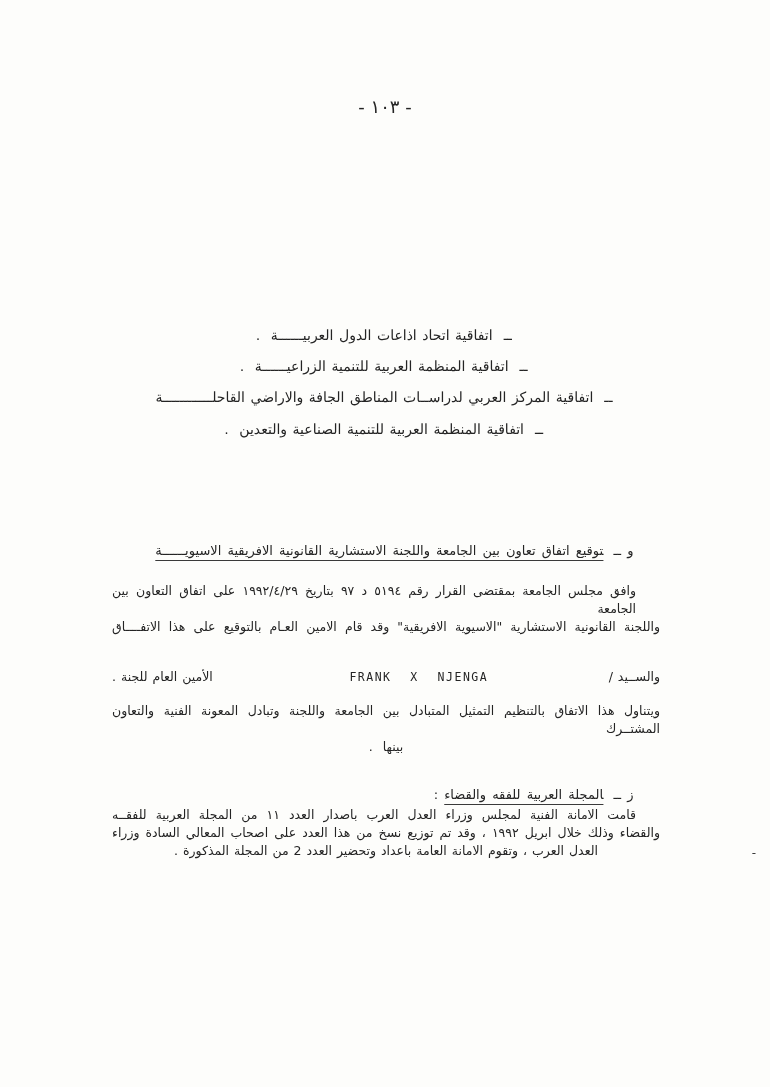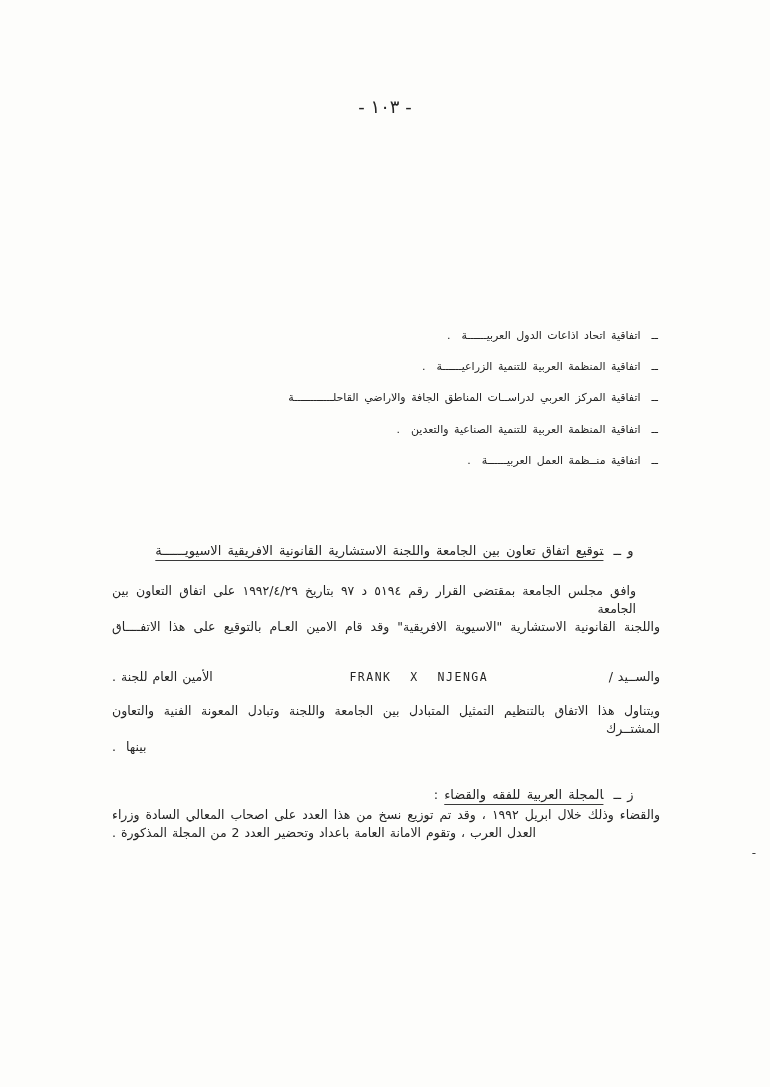--- a/index.html
+++ b/index.html
@@ -26,25 +26,26 @@
     direction: rtl;
   }
   .list {
     position: absolute;
     top: 320px;
     right: 112px;
     width: 548px;
     direction: rtl;
   }
   .list-item {
-    font-size: 11px;
+    font-size: 14px;
     line-height: 31.2px;
-    text-align: right;
+    text-align: center;
     white-space: pre;
     word-spacing: 2px;
+    font-family: Liberation Serif, serif;
   }
   .heading-line {
     position: absolute;
     right: 112px;
     width: 548px;
     direction: rtl;
     font-size: 13px;
     white-space: pre;
     word-spacing: 2px;
   }
@@ -63,21 +64,21 @@
     width: 548px;
     direction: rtl;
     font-size: 12.5px;
     word-spacing: 1px;
   }
   .line {
     line-height: 18px;
     white-space: pre-wrap;
   }
   .j { text-align: justify; text-align-last: justify; }
-  .r { text-align: left; }
+  .r { text-align: center; }
   .indent { padding-right: 24px; }
   .sig {
     display: flex;
     justify-content: space-between;
     align-items: baseline;
     margin-top: 26px;
     line-height: 30px;
   }
   .latin-name {
     font-family: "DejaVu Sans Mono", monospace;
@@ -100,21 +101,20 @@
 
 <div class="page">
 
   <div class="page-number">- ١٠٣ -</div>
 
   <div class="list">
     <div class="list-item">ــ  اتفاقية اتحاد اذاعات الدول العربيــــــة  .</div>
     <div class="list-item">ــ  اتفاقية المنظمة العربية للتنمية الزراعيــــــة  .</div>
     <div class="list-item">ــ  اتفاقية المركز العربي لدراســات المناطق الجافة والاراضي القاحلــــــــــــة</div>
     <div class="list-item">ــ  اتفاقية المنظمة العربية للتنمية الصناعية والتعدين  .</div>
-    <div class="list-item">ــ  اتفاقية منــظمة العمل العربيــــــة  .</div>
   </div>
 
   <div class="heading-line heading-cooperation">
     <span class="prefix">و ــ</span><span class="underlined">توقيع اتفاق تعاون بين الجامعة واللجنة الاستشارية القانونية الافريقية الاسيويــــــة</span>
   </div>
 
   <div class="para" style="top: 582px;">
     <div class="line j indent">وافق مجلس الجامعة بمقتضى القرار رقم ٥١٩٤ د ٩٧ بتاريخ ١٩٩٢/٤/٢٩ على اتفاق التعاون بين الجامعة</div>
     <div class="line j">واللجنة القانونية الاستشارية "الاسيوية الافريقية" وقد قام الامين العـام بالتوقيع على هذا الاتفــــاق</div>
     <div class="sig">
@@ -127,19 +127,20 @@
   <div class="para" style="top: 702px;">
     <div class="line j">ويتناول هذا الاتفاق بالتنظيم التمثيل المتبادل بين الجامعة واللجنة وتبادل المعونة الفنية والتعاون المشتــرك</div>
     <div class="line r">بينها  .</div>
   </div>
 
   <div class="heading-line heading-journal">
     <span class="prefix">ز ــ</span><span class="underlined">المجلة العربية للفقه والقضاء</span><span> :</span>
   </div>
 
   <div class="para" style="top: 806px;">
+    <div class="line j indent">قامت الامانة الفنية لمجلس وزراء العدل العرب باصدار العدد ١١ من المجلة العربية للفقــه</div>
     <div class="line j">والقضاء وذلك خلال ابريل ١٩٩٢ ، وقد تم توزيع نسخ من هذا العدد على اصحاب المعالي السادة وزراء</div>
     <div class="line r">العدل العرب ، وتقوم الامانة العامة باعداد وتحضير العدد 2 من المجلة المذكورة .</div>
   </div>
 
   <div class="stray">-</div>
 
 </div>
 
 </body></html>

